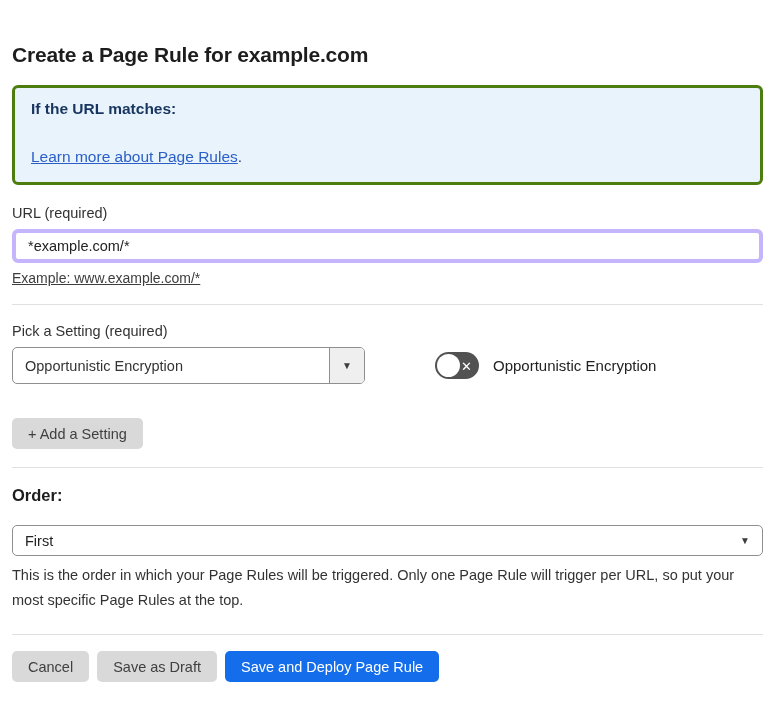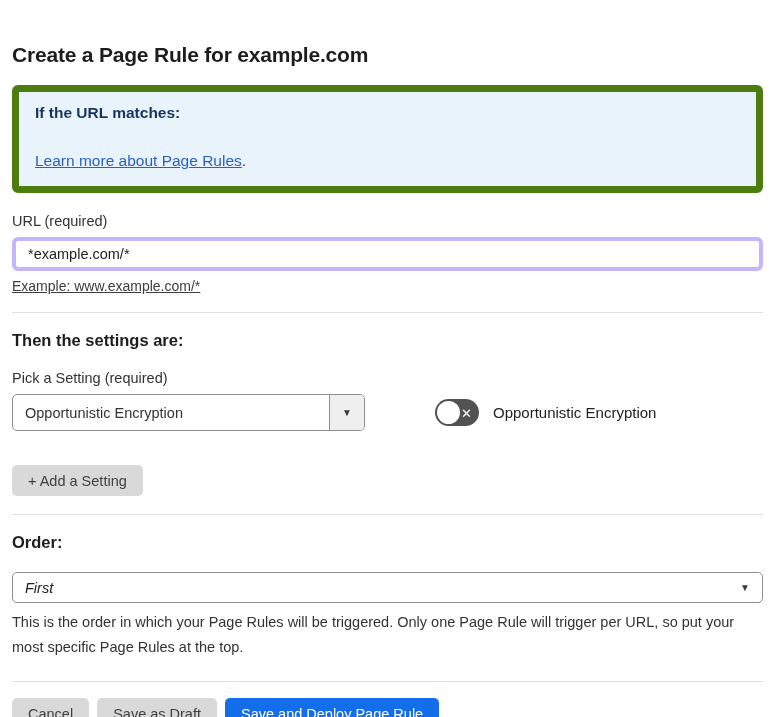--- a/index.html
+++ b/index.html
@@ -19,21 +19,21 @@
   .page-title {
     font-size: 21px;
     font-weight: 700;
     color: #1d1d1d;
     letter-spacing: -0.2px;
     margin-bottom: 18px;
   }
   
   .info-box {
     background: #e8f3fc;
-    border: 7px solid #4d7c0f;
+    border: 3px solid #4d7c0f;
     border-radius: 6px;
     padding: 9px 16px 13px 16px;
     color: #17355f;
     font-size: 15.5px;
     line-height: 24px;
     margin-bottom: 20px;
   }
   .info-box .info-heading { font-weight: 700; }
   .info-box a.info-link {
     color: #2b5fc7;
@@ -173,21 +173,20 @@
     width: 100%;
     height: 31px;
     border: 1px solid #8f8f8f;
     border-radius: 5px;
     background: #fff;
     padding: 0 12px;
     font-size: 14.5px;
     color: #222;
     cursor: pointer;
     margin-top: 2px;
-    font-style: italic;
   }
   .select .select-arrow { font-size: 10px; color: #3c3c3c; }
   .order-helper {
     font-size: 14.5px;
     color: #333;
     line-height: 25px;
     margin-top: 7px;
   }
   .action-row { display: flex; gap: 8px; margin-top: 16px; }
 </style>
@@ -204,21 +203,20 @@
       <a class="info-link">Learn more about Page Rules</a><span>.</span>
     </div>
   </div>
 
   <div class="field-label">URL (required)</div>
   <input class="text-input" type="text" value="*example.com/*" style="">
   <div class="helper-text">Example: www.example.com/*</div>
 
   <hr class="divider">
 
-  <div class="section-heading">Then the settings are:</div>
 
   <div class="field-label">Pick a Setting (required)</div>
 
   <div class="setting-row">
     <div class="dropdown">
       <div class="dropdown-value">Opportunistic Encryption</div>
       <div class="dropdown-arrow-seg">
         <span>▼</span>
       </div>
     </div>

